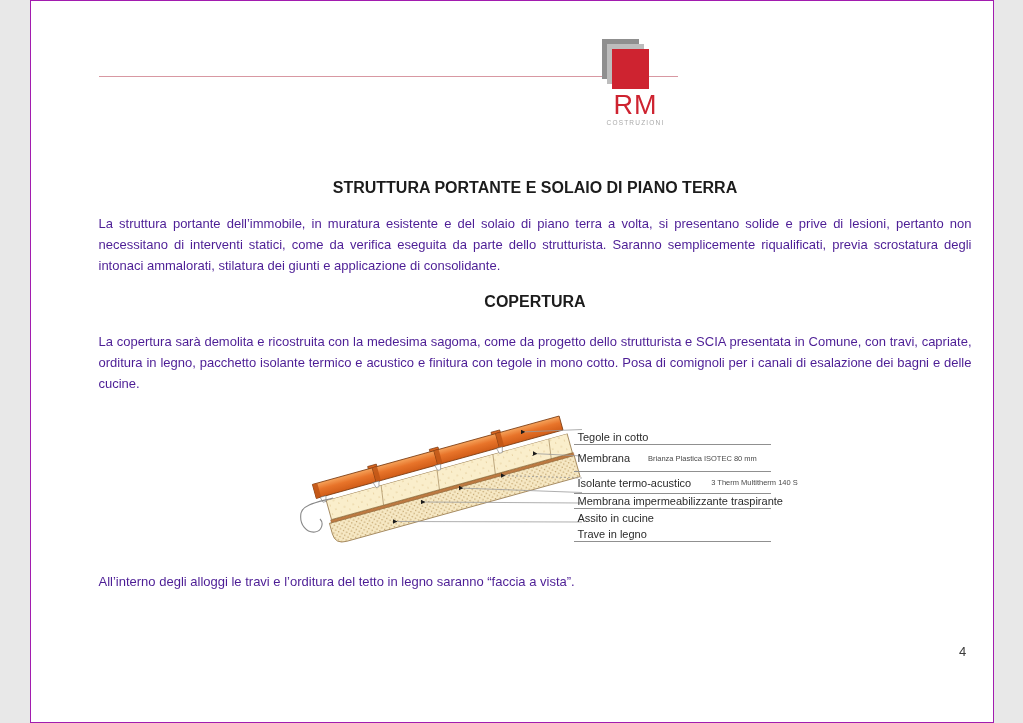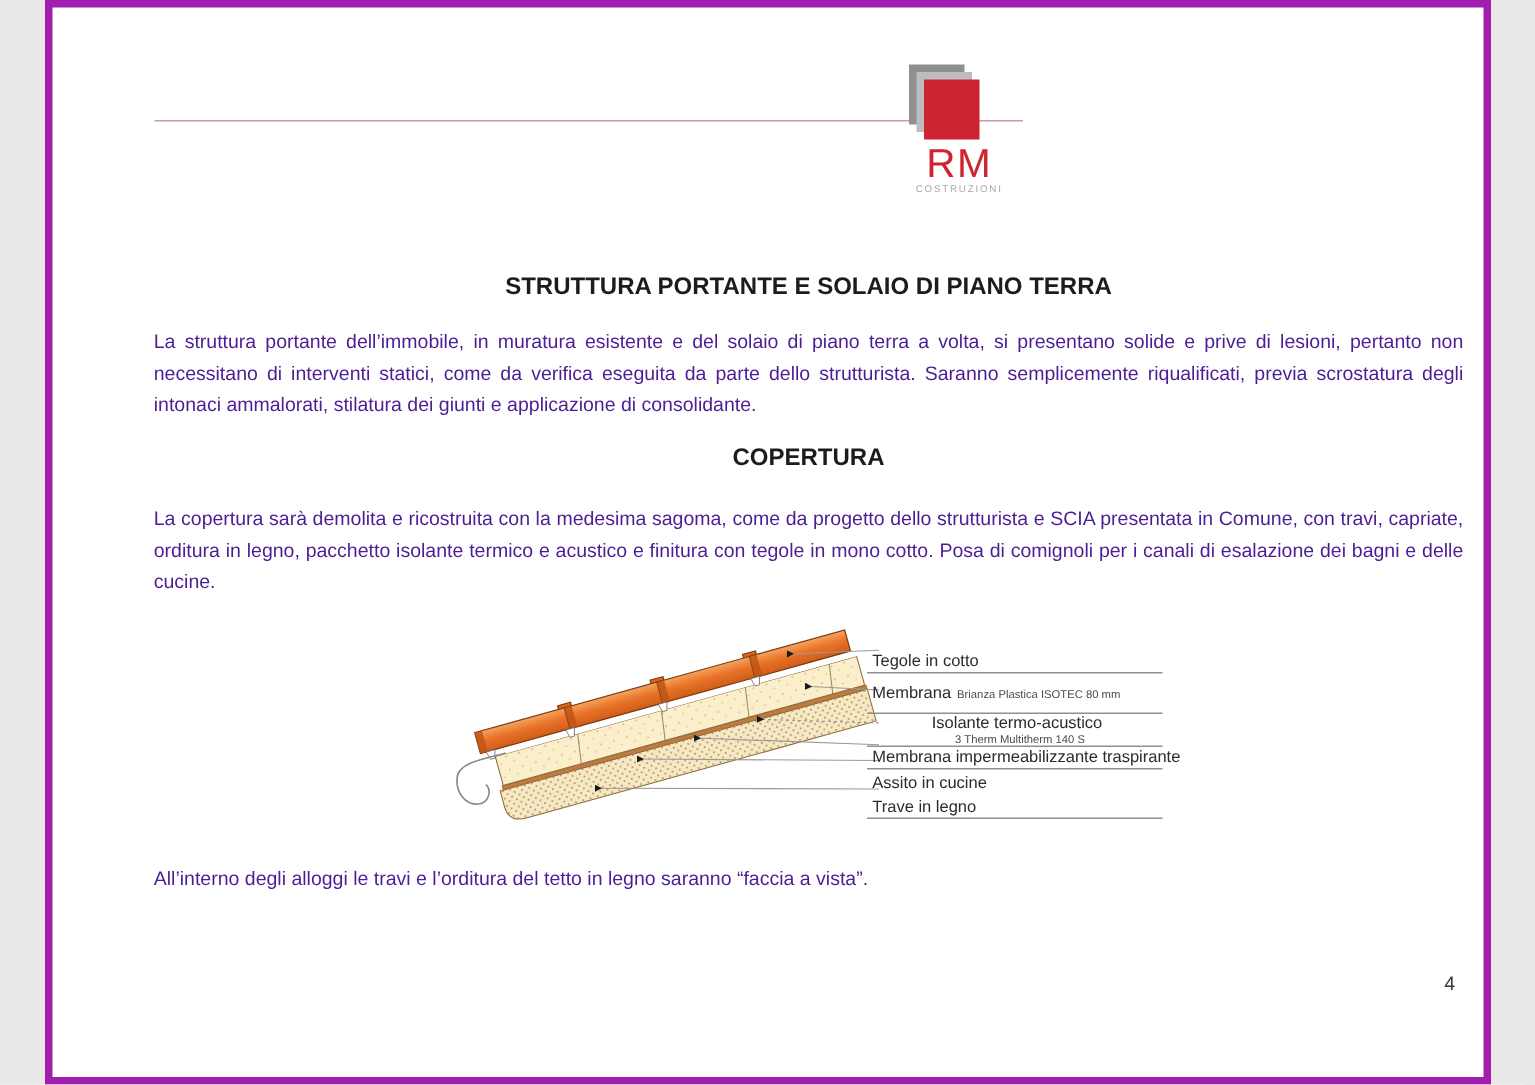--- a/index.html
+++ b/index.html
@@ -1,18 +1,18 @@
 <!DOCTYPE html>
 <html><head>
 <meta charset="utf-8">
 <style>
   html,body{margin:0;padding:0;background:#e8e8e8;font-family:"Liberation Sans","DejaVu Sans",sans-serif;}
   .page{
     position:relative;width:964px;height:723px;background:#ffffff;
-    margin:0 auto;border:5px solid #a21caf;box-sizing:border-box;
+    margin:0 auto;border:1px solid #a21caf;box-sizing:border-box;
     color:#2e2e2e;overflow:hidden;
   }
   
   .header-rule{position:absolute;left:68px;top:75px;width:579px;height:1px;background:#d898a2;}
   .logo{position:absolute;left:560px;top:36px;width:90px;text-align:center;}
   .logo-mark{position:relative;width:90px;height:56px;}
   .logo-sq{position:absolute;width:37px;height:40px;}
   .sq-back{left:11px;top:2px;background:#8f8f8f;}
   .sq-mid{left:16px;top:7px;background:#bdbdbd;}
   .sq-front{left:21px;top:12px;background:#ce2330;}
@@ -29,23 +29,23 @@
   .note{top:570px;}
   .page-number{position:absolute;left:922px;top:643px;width:20px;font-size:13px;color:#3a3a3a;text-align:center;}
   
   .figure{position:absolute;left:0;top:0;}
   .roof-svg{position:absolute;left:262px;top:400px;}
   .labels{position:absolute;left:543px;top:428px;width:197px;font-size:11px;color:#2b2b2b;}
   .lrow{display:flex;align-items:center;box-sizing:border-box;padding-left:4px;white-space:nowrap;}
   .lrow .detail{font-size:7.5px;color:#4a4a4a;}
   .r1{height:16px;border-bottom:1px solid #909090;}
   .r2{height:27px;border-bottom:1px solid #909090;}
-  .r2 .detail{margin-left:4px;}
-  .r3{height:22px;border-bottom:1px solid #909090;flex-direction:column;}
-  .r3 .detail{margin-left:4px;}
+  .r2 .detail{margin-left:18px;}
+  .r3{height:22px;border-bottom:1px solid #909090;}
+  .r3 .detail{margin-left:20px;}
   .r4{height:15px;border-bottom:1px solid #909090;}
   .r5{height:18px;}
   .r6{height:15px;border-bottom:1px solid #909090;}
 </style>
 </head>
 <body>
 
 <div class="page">
 
   <div class="header-rule"></div>

